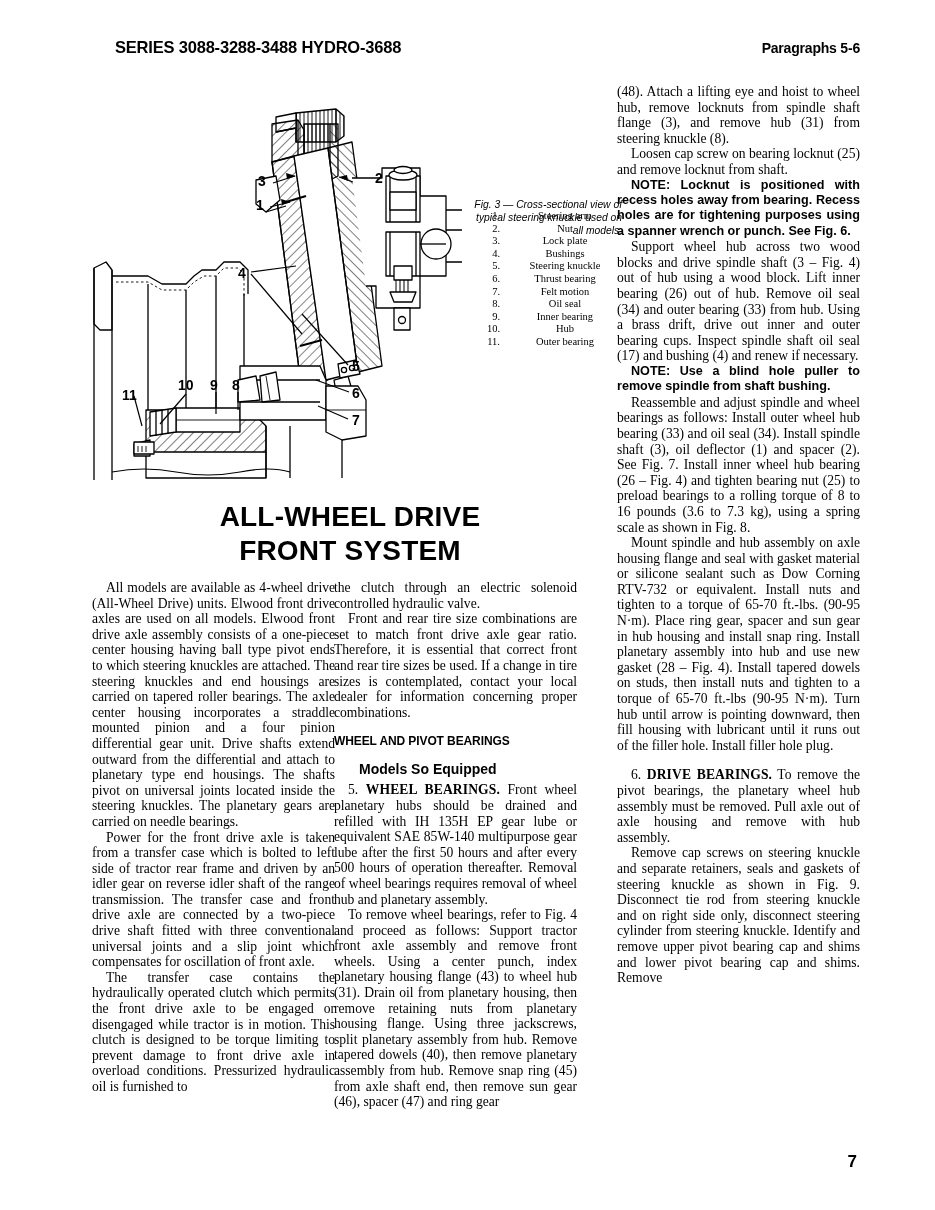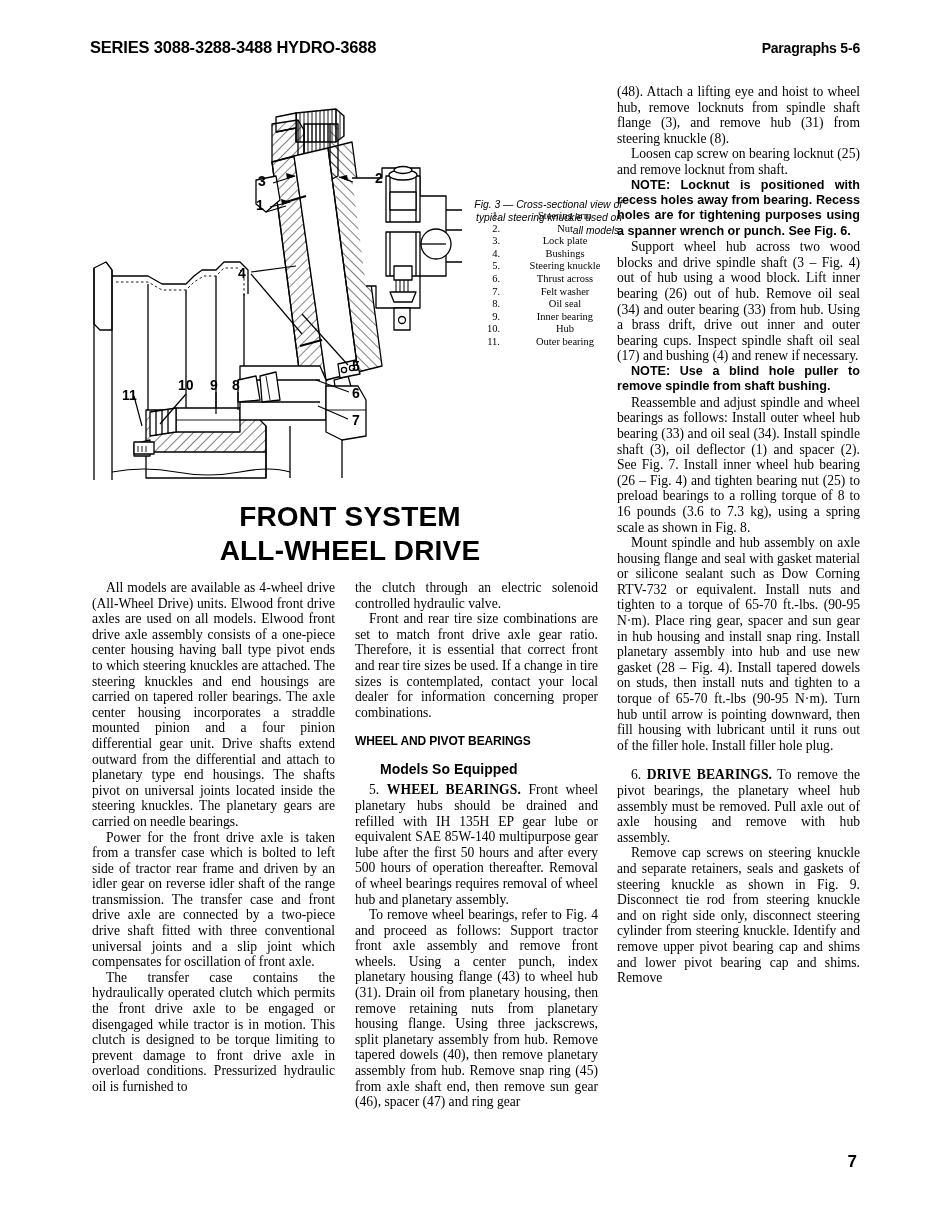--- a/index.html
+++ b/index.html
@@ -24,21 +24,21 @@
     right: 75px;
     height: 24px;
     display: flex;
     justify-content: space-between;
     align-items: baseline;
     font-family: "Liberation Sans", sans-serif;
     font-weight: bold;
     font-size: 16.5px;
     letter-spacing: -0.2px;
   }
-  .running-head .rh-left { white-space: nowrap; }
+  .running-head .rh-left { white-space: nowrap; margin-left: 25px; }
   .running-head .rh-right { white-space: nowrap; font-size: 14px; }
 
   
   .figure-block {
     position: absolute;
     top: 80px;
     left: 90px;
     width: 520px;
     height: 400px;
   }
@@ -108,21 +108,21 @@
     text-justify: inter-word;
     hyphens: manual;
   }
   .col p {
     margin: 0;
     text-indent: 14px;
   }
   .col p.noindent { text-indent: 0; }
 
   #col-left  { left: 92px;  top: 580px; height: 566px; }
-  #col-mid   { left: 355px; top: 580px; height: 566px; }
+  #col-mid   { left: 334px; top: 580px; height: 566px; }
   #col-right { left: 617px; top: 84px;  height: 1062px; }
 
   .head-a {
     font-family: "Liberation Sans", sans-serif;
     font-weight: bold;
     font-size: 12px;
     line-height: 18px;
     text-align: left;
     text-indent: 0;
     margin: 12px 0 2px 0;
@@ -336,25 +336,25 @@
     <div class="legend-row">
       <span class="legend-num">4.</span>
       <span class="legend-label">Bushings</span>
     </div>
     <div class="legend-row">
       <span class="legend-num">5.</span>
       <span class="legend-label">Steering knuckle</span>
     </div>
     <div class="legend-row">
       <span class="legend-num">6.</span>
-      <span class="legend-label">Thrust across</span>
+      <span class="legend-label">Thrust bearing</span>
     </div>
     <div class="legend-row">
       <span class="legend-num">7.</span>
-      <span class="legend-label">Felt washer</span>
+      <span class="legend-label">Felt motion</span>
     </div>
     <div class="legend-row">
       <span class="legend-num">8.</span>
       <span class="legend-label">Oil seal</span>
     </div>
     <div class="legend-row">
       <span class="legend-num">9.</span>
       <span class="legend-label">Inner bearing</span>
     </div>
     <div class="legend-row">
@@ -362,22 +362,22 @@
       <span class="legend-label">Hub</span>
     </div>
     <div class="legend-row">
       <span class="legend-num">11.</span>
       <span class="legend-label">Outer bearing</span>
     </div>
   </div>
 </div>
 
 <div class="display-title">
+  <div>ALL-WHEEL DRIVE</div>
   <div>FRONT SYSTEM</div>
-  <div>ALL-WHEEL DRIVE</div>
 </div>
 
 <div class="col" id="col-left">
   <p>All models are available as 4-wheel drive (All-Wheel Drive) units. Elwood front drive axles are used on all models. Elwood front drive axle assembly consists of a one-piece center housing having ball type pivot ends to which steering knuckles are attached. The steering knuckles and end housings are carried on tapered roller bearings. The axle center housing incorporates a straddle mounted pinion and a four pinion differential gear unit. Drive shafts extend outward from the differential and attach to planetary type end housings. The shafts pivot on universal joints located inside the steering knuckles. The planetary gears are carried on needle bearings.</p>
   <p>Power for the front drive axle is taken from a transfer case which is bolted to left side of tractor rear frame and driven by an idler gear on reverse idler shaft of the range transmission. The transfer case and front drive axle are connected by a two-piece drive shaft fitted with three conventional universal joints and a slip joint which compensates for oscillation of front axle.</p>
   <p>The transfer case contains the hydraulically operated clutch which permits the front drive axle to be engaged or disengaged while tractor is in motion. This clutch is designed to be torque limiting to prevent damage to front drive axle in overload conditions. Pressurized hydraulic oil is furnished to</p>
 </div>
 
 <div class="col" id="col-mid">
   <p class="noindent">the clutch through an electric solenoid controlled hydraulic valve.</p>

